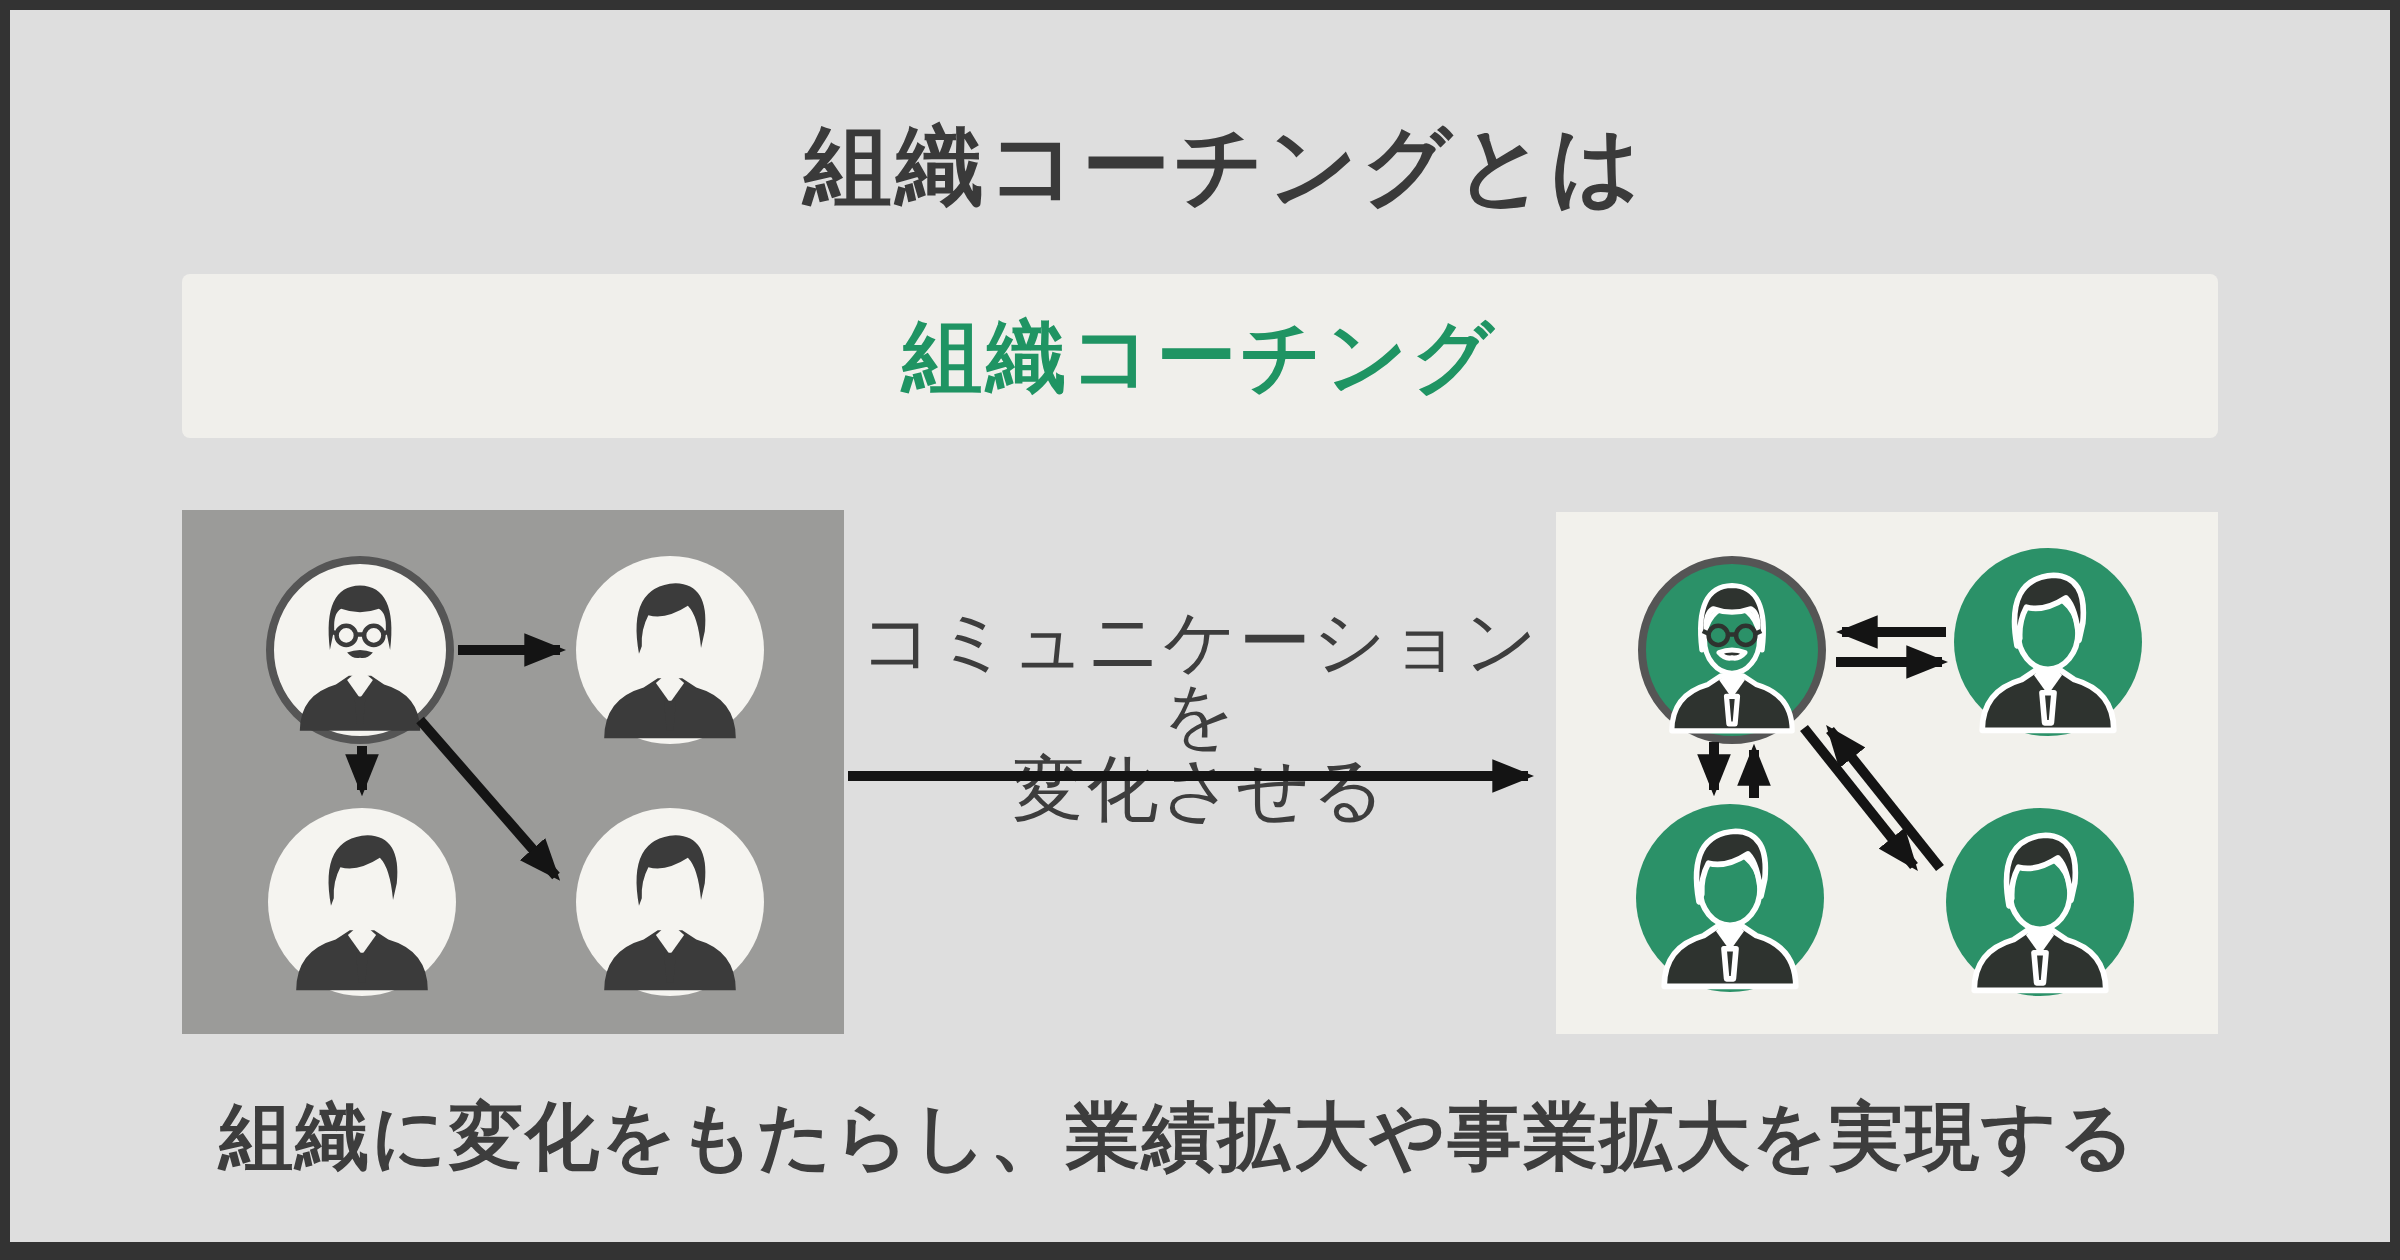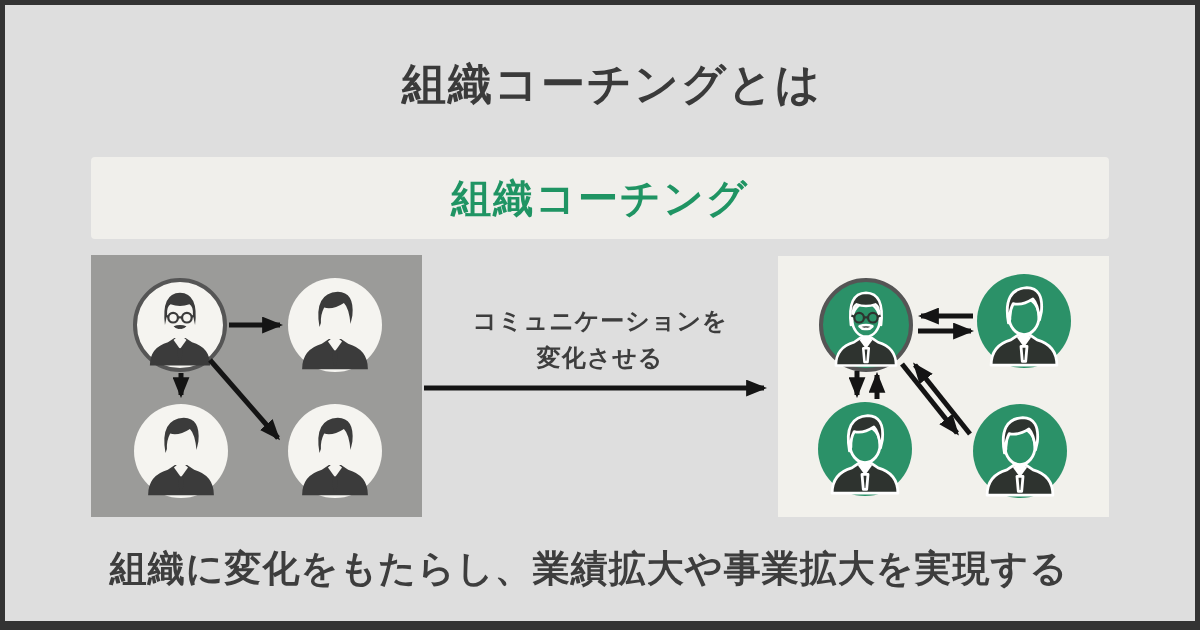--- a/index.html
+++ b/index.html
@@ -16,21 +16,21 @@
   }
   .title {
     position:absolute; left:0; top:46px; width:1200px; margin:12px;
     text-align:center; font-size:44px; line-height:52px; font-weight:800;
     letter-spacing:2px; color:#3a3a3a;
   }
   .def-box {
     position:absolute; left:91px; top:137px; width:1018px; height:82px;
     background:#f0efeb; border-radius:4px;
     display:flex; align-items:center; justify-content:center;
-    font-size:40px; font-weight:800; letter-spacing:2px; white-space:nowrap;margin-top:20px;
+    font-size:40px; font-weight:800; letter-spacing:2px; white-space:nowrap;
   }
   .def-box .hl { color:#1f9463; }
   .def-box .rest { color:#3a3a3a; }
   .panel { position:absolute; z-index:1; }
   .panel-before { left:91px; top:255px; width:331px; height:262px; background:#9b9b99; }
   .panel-after  { left:778px; top:256px; width:331px; height:261px; background:#f2f1ec; }
   .avatar {
     position:absolute; width:94px; height:94px; border-radius:50%; z-index:2;
   }
   .avatar.light { background:#f5f4f0; }
@@ -47,21 +47,21 @@
   .green .face  { fill:#2b9168; stroke:#fff; stroke-width:3; }
   .green .lite  { fill:#fff; }
   .green .glasses { stroke:#2e332f; stroke-width:2.6; fill:none; }
   .arrows {
     position:absolute; left:0; top:0; width:1200px; height:630px;
     z-index:3; pointer-events:none;
   }
   .arrows line { stroke:#141414; stroke-width:5; }
   .transition-label {
     position:absolute; left:430px; top:302px; width:340px; z-index:2;
-    text-align:center; font-size:24px; line-height:37px; font-weight:700;
+    text-align:center; font-size:36px; line-height:37px; font-weight:400;
     letter-spacing:1px; color:#3d3d3d;
   }
   .footer {
     position:absolute; left:0; top:544px; width:1178px;
     text-align:center; font-size:37px; font-weight:800; letter-spacing:1px;
     color:#3d3d3d; white-space:nowrap;
   }
 </style>
 </head>
 <body>

